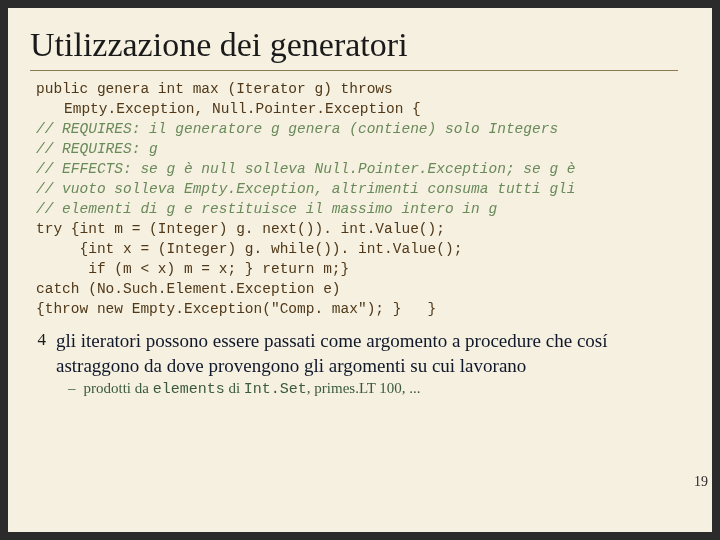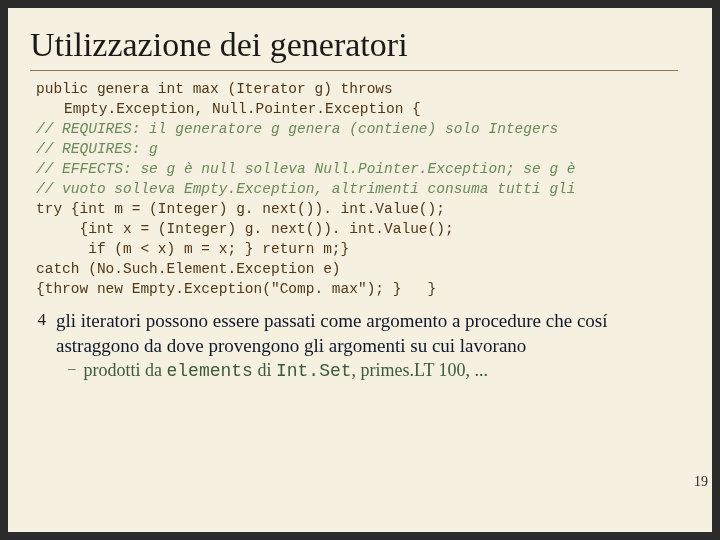--- a/index.html
+++ b/index.html
@@ -66,21 +66,21 @@
     align-items: flex-start;
     margin-top: 2px;
     margin-left: 38px;
   }
   .sub-dash {
     color: #3a5a3a;
     font-size: 15px;
     margin-right: 8px;
   }
   .sub-text {
-    font-size: 18px;
+    font-size: 15px;
     color: #3a5a3a;
   }
   .mono-inline-green {
     font-family: "Courier New", monospace;
     color: #3a5a3a;
   }
   .page-num {
     position: absolute;
     right: 4px;
     bottom: 42px;
@@ -97,22 +97,23 @@
   <h1 class="title">Utilizzazione dei generatori</h1>
   <div class="title-underline"></div>
 
   <div class="code-block">
     <div class="code-line">public genera int max (Iterator g) throws</div>
     <div class="code-hang">Empty.Exception, Null.Pointer.Exception {</div>
     <div class="code-line comment">// REQUIRES: il generatore g genera (contiene) solo Integers</div>
     <div class="code-line comment">// REQUIRES: g</div>
     <div class="code-line comment">// EFFECTS: se g è null solleva Null.Pointer.Exception; se g è</div>
     <div class="code-line comment">// vuoto solleva Empty.Exception, altrimenti consuma tutti gli</div>
+    <div class="code-line comment">// elementi di g e restituisce il massimo intero in g</div>
     <div class="code-line">try {int m = (Integer) g. next()). int.Value();</div>
-    <div class="code-line">     {int x = (Integer) g. next()). int.Value();</div>
+    <div class="code-line">     {int x = (Integer) g. while()). int.Value();</div>
     <div class="code-line">      if (m &lt; x) m = x; } return m;}</div>
     <div class="code-line">catch (No.Such.Element.Exception e)</div>
     <div class="code-line">{throw new Empty.Exception("Comp. max"); }   }</div>
   </div>
 
   <div class="bullet-row">
     <div class="bullet-num">4</div>
     <div class="bullet-text">gli iteratori possono essere passati come argomento a procedure che cosí astraggono da dove provengono gli argomenti su cui lavorano</div>
   </div>
 

